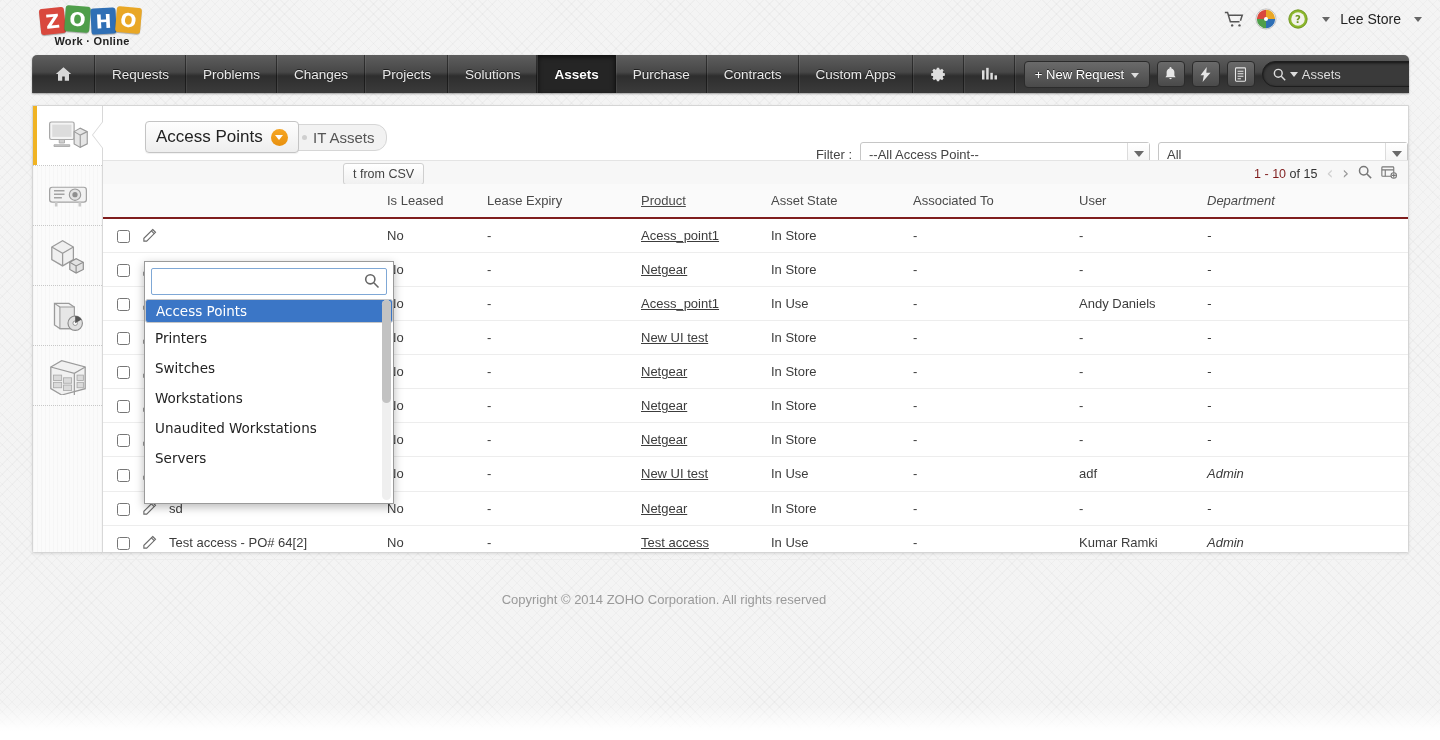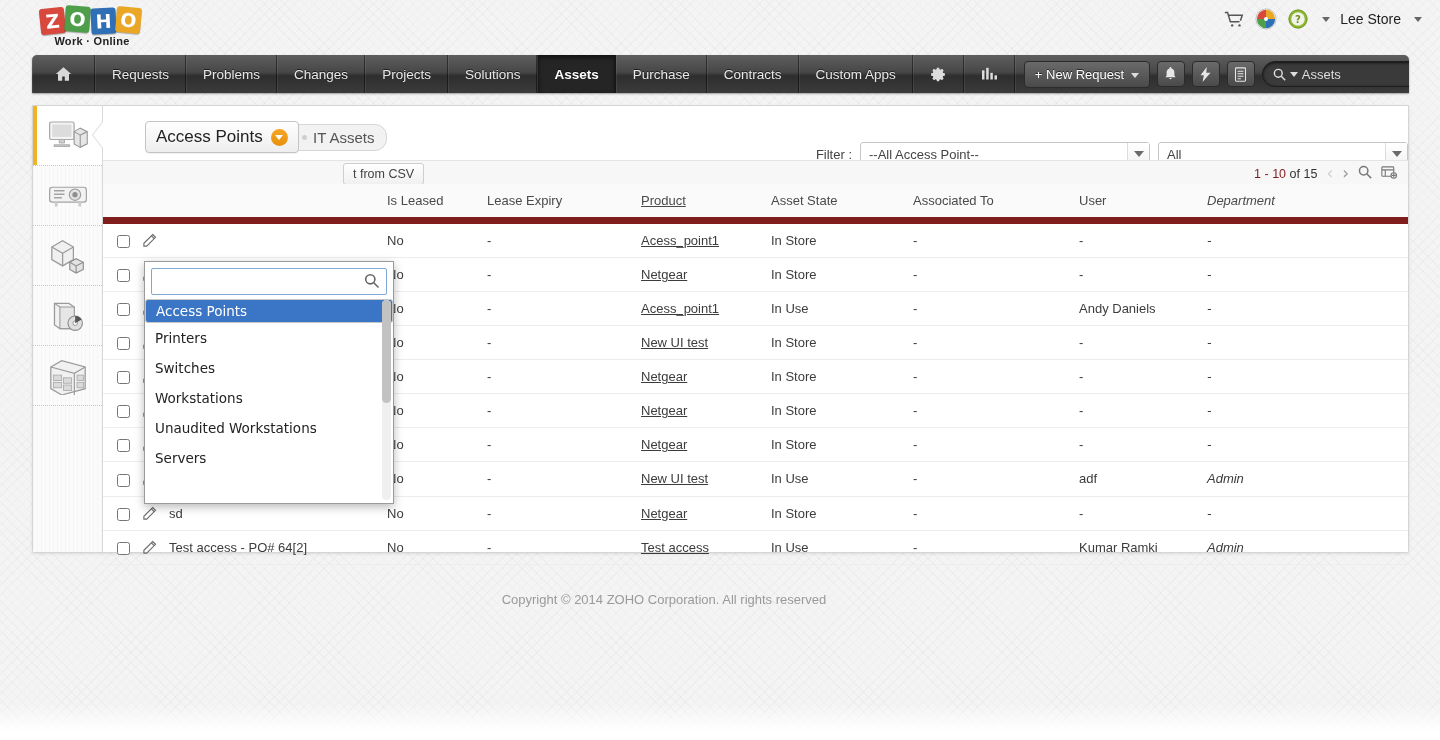--- a/index.html
+++ b/index.html
@@ -226,21 +226,21 @@
   .chev.disabled { color: #d0d0d0; cursor: default; }
 
   
   .tablewrap {
     position: absolute; left: 70px; top: 78px; right: 0; bottom: 0;
     background: #fff;
   }
   table.assets { width: 100%; border-collapse: collapse; }
   table.assets th {
     text-align: left; font-weight: normal; font-size: 13px; color: #4a4a4a;
-    padding: 9px 6px; background: #fafafa; border-bottom: 7px solid #7f1d1d;
+    padding: 9px 6px; background: #fafafa; border-bottom: 2px solid #7f1d1d;
     white-space: nowrap;
   }
   table.assets td {
     font-size: 13px; color: #3c3c3c; padding: 9px 6px;
     border-bottom: 1px solid #ededed; white-space: nowrap;
   }
   .c-chk   { width: 30px; padding-left: 14px !important; }
   .c-edit  { width: 26px; }
   .c-name  { width: 218px; }
   .c-leas  { width: 100px; }

